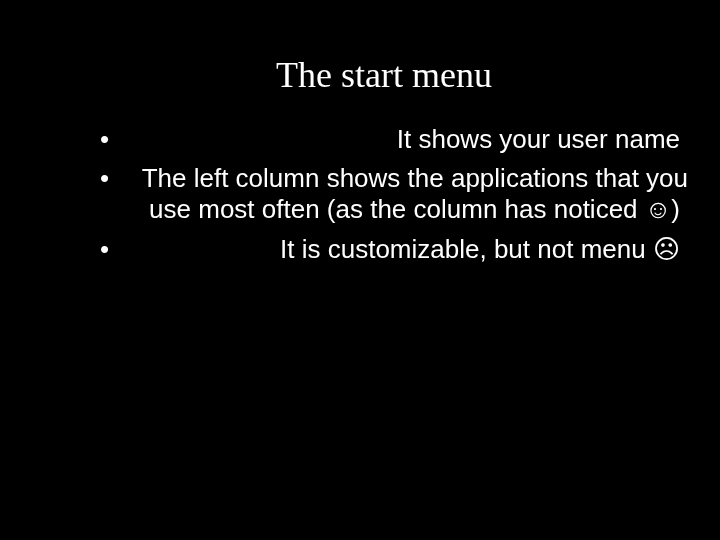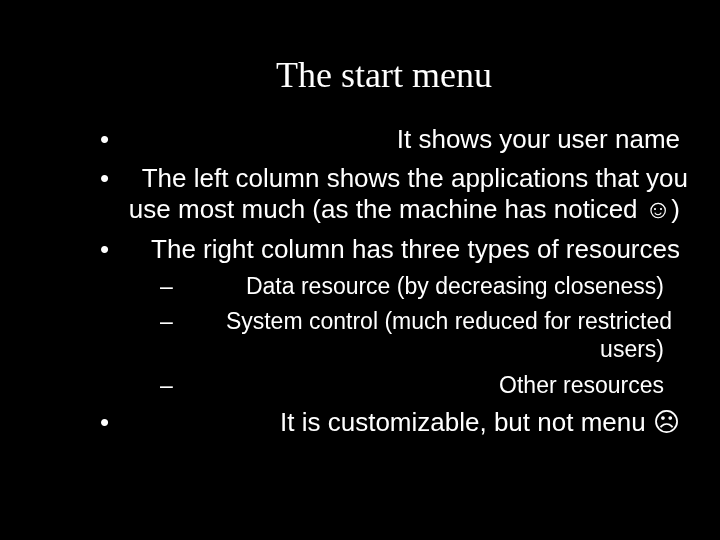--- a/index.html
+++ b/index.html
@@ -67,33 +67,19 @@
 <body>
 
 <div class="slide">
   <div class="title">The start menu</div>
 
   <ul class="level1">
     <li>
       <span>It shows your user name</span>
     </li>
     <li>
-      <span>The left column shows the applications that you use most much (as the machine has noticed ☺)</span>
-    </li>
-    <li>
-      <span>The right column has three types of resources</span>
-      <ul class="level2">
-        <li>
-          <span>Data resource (by decreasing closeness)</span>
-        </li>
-        <li>
-          <span>System control (much reduced for restricted users)</span>
-        </li>
-        <li>
-          <span>Other resources</span>
-        </li>
-      </ul>
+      <span>The left column shows the applications that you use most often (as the column has noticed ☺)</span>
     </li>
     <li>
       <span>It is customizable, but not menu ☹</span>
     </li>
   </ul>
 </div>
 
 </body></html>

